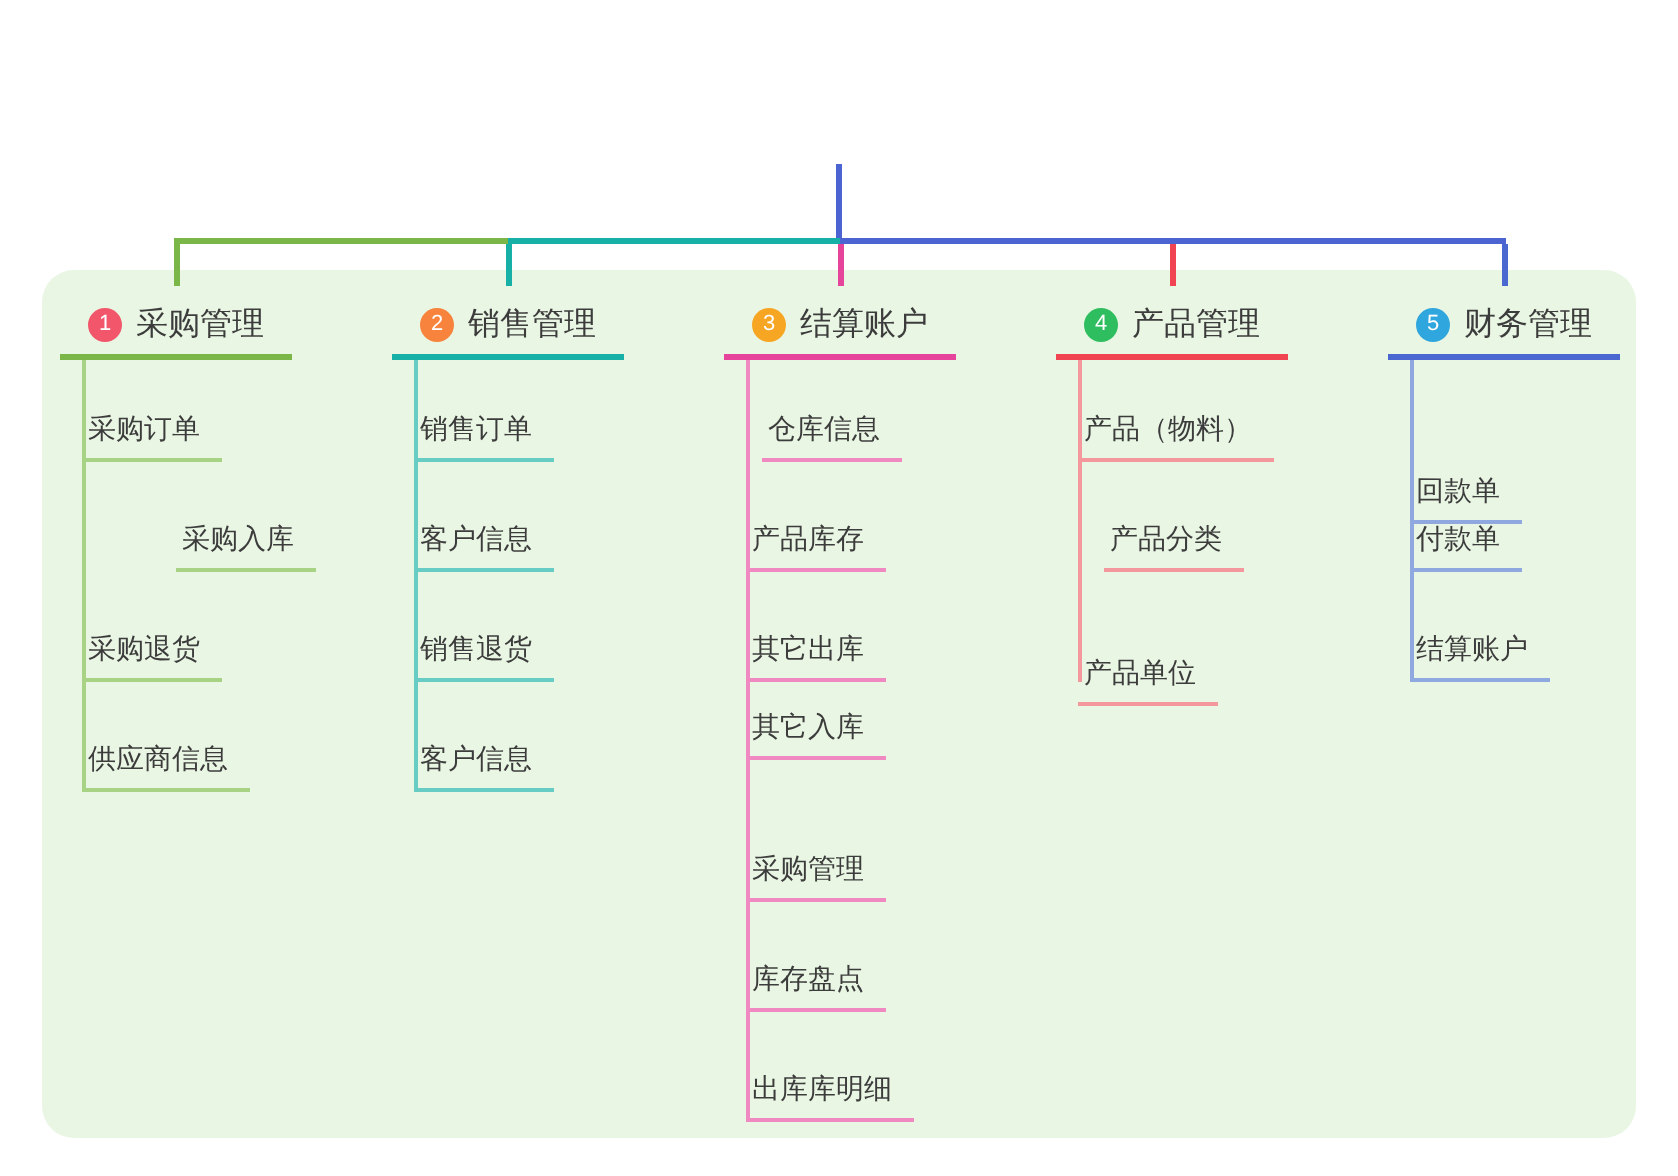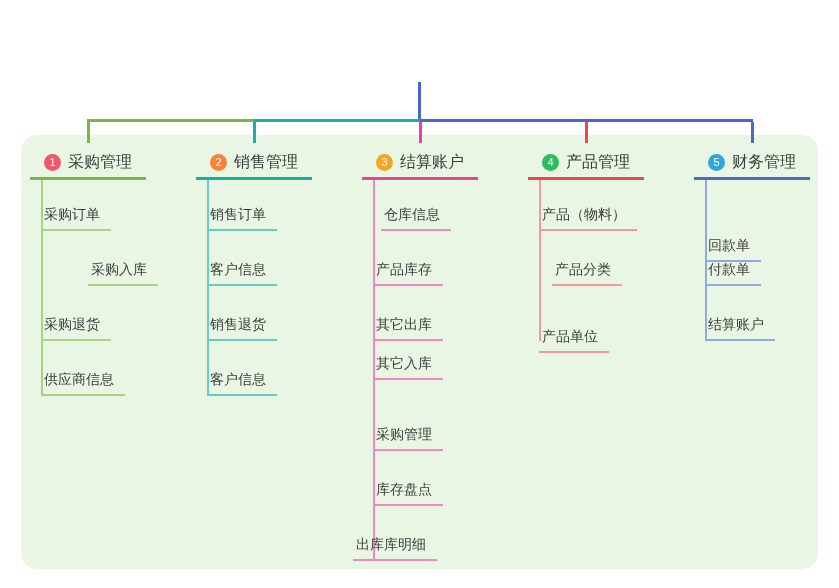--- a/index.html
+++ b/index.html
@@ -59,21 +59,21 @@
         <span class="badge" style="background: rgb(246, 166, 35);">3</span>
         <span>结算账户</span>
       </div>
       <div class="trunk" style="left: 373px; top: 180px; height: 381px; background: rgb(240, 137, 194);"></div>
       <div class="child-node" style="left: 381px; top: 204px; border-bottom-color: rgb(240, 137, 194);"><span>仓库信息</span></div>
       <div class="child-node" style="left: 373px; top: 259px; border-bottom-color: rgb(240, 137, 194);"><span>产品库存</span></div>
       <div class="child-node" style="left: 373px; top: 314px; border-bottom-color: rgb(240, 137, 194);"><span>其它出库</span></div>
       <div class="child-node" style="left: 373px; top: 353px; border-bottom-color: rgb(240, 137, 194);"><span>其它入库</span></div>
       <div class="child-node" style="left: 373px; top: 424px; border-bottom-color: rgb(240, 137, 194);"><span>采购管理</span></div>
       <div class="child-node" style="left: 373px; top: 479px; border-bottom-color: rgb(240, 137, 194);"><span>库存盘点</span></div>
-      <div class="child-node" style="left: 353px; top: 534px; border-bottom-color: rgb(240, 137, 194);"><span>出库库明细</span></div>
+      <div class="child-node" style="left: 373px; top: 534px; border-bottom-color: rgb(240, 137, 194);"><span>出库库明细</span></div>
       <div class="branch-header" style="left: 528px; top: 147px; border-bottom-color: rgb(240, 68, 83);">
         <span class="badge" style="background: rgb(47, 190, 95);">4</span>
         <span>产品管理</span>
       </div>
       <div class="trunk" style="left: 539px; top: 180px; height: 161px; background: rgb(245, 152, 157);"></div>
       <div class="child-node" style="left: 539px; top: 204px; border-bottom-color: rgb(245, 152, 157);"><span>产品（物料）</span></div>
       <div class="child-node" style="left: 539px; top: 259px; border-bottom-color: rgb(245, 152, 157); margin-left: 13px;"><span>产品分类</span></div>
       <div class="child-node" style="left: 539px; top: 314px; border-bottom-color: rgb(245, 152, 157); margin-top: 12px;"><span>产品单位</span></div>
       <div class="branch-header" style="left: 694px; top: 147px; border-bottom-color: rgb(74, 104, 207);">
         <span class="badge" style="background: rgb(48, 166, 222);">5</span>

